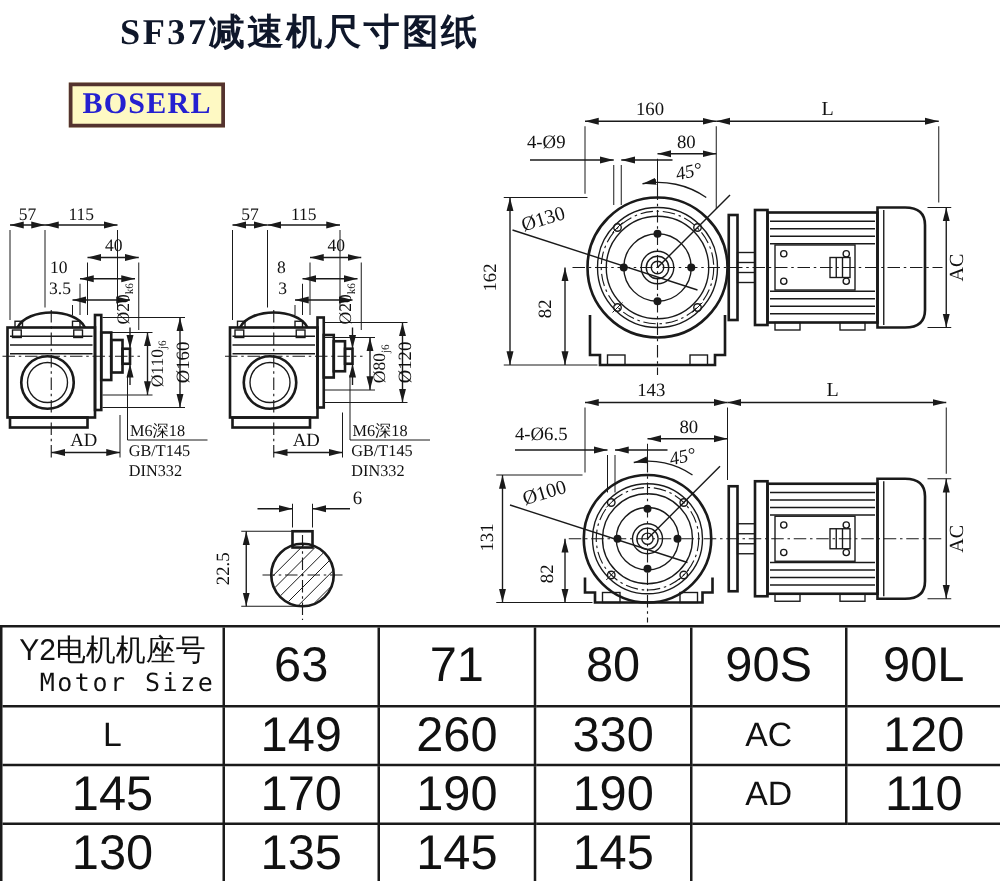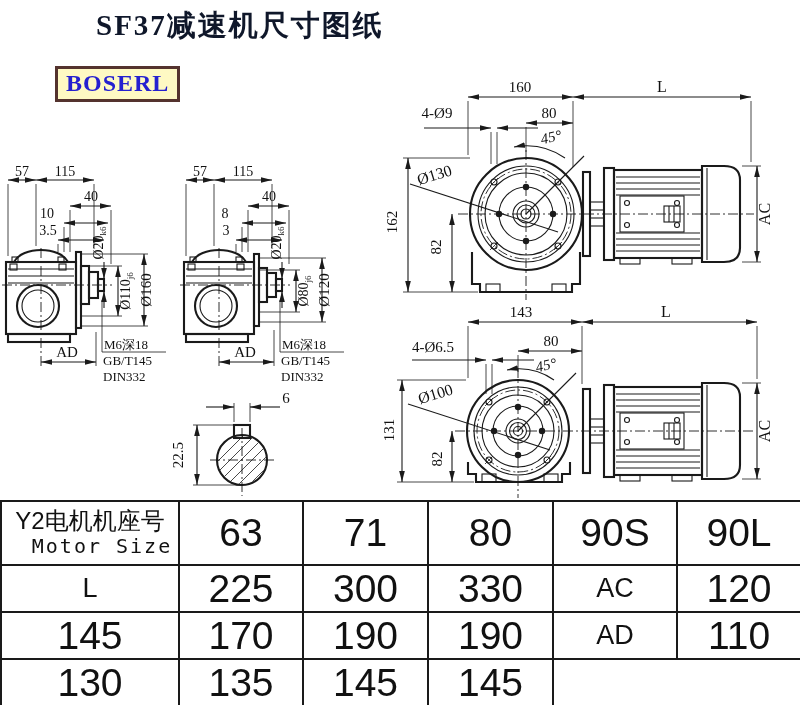--- a/index.html
+++ b/index.html
@@ -388,22 +388,22 @@
     <span class="cn">Y2电机机座号</span>
     <span class="en">Motor Size</span>
   </div>
   <div class="cell num">63</div>
   <div class="cell num">71</div>
   <div class="cell num">80</div>
   <div class="cell num">90S</div>
   <div class="cell num">90L</div>
 
   <div class="cell rowlab">L</div>
-  <div class="cell num">225</div>
-  <div class="cell num">300</div>
+  <div class="cell num">149</div>
+  <div class="cell num">260</div>
   <div class="cell num">330</div>
 
   <div class="cell rowlab">AC</div>
   <div class="cell num">120</div>
   <div class="cell num">145</div>
   <div class="cell num">170</div>
   <div class="cell num">190</div>
   <div class="cell num">190</div>
 
   <div class="cell rowlab">AD</div>

